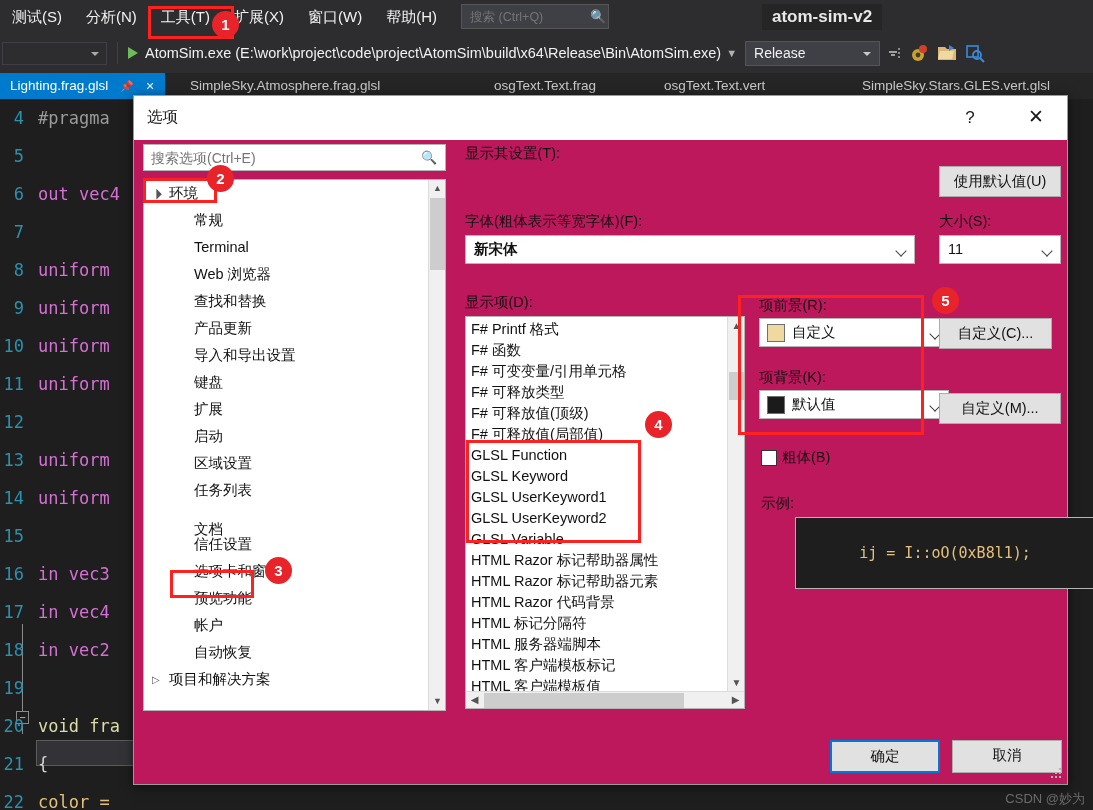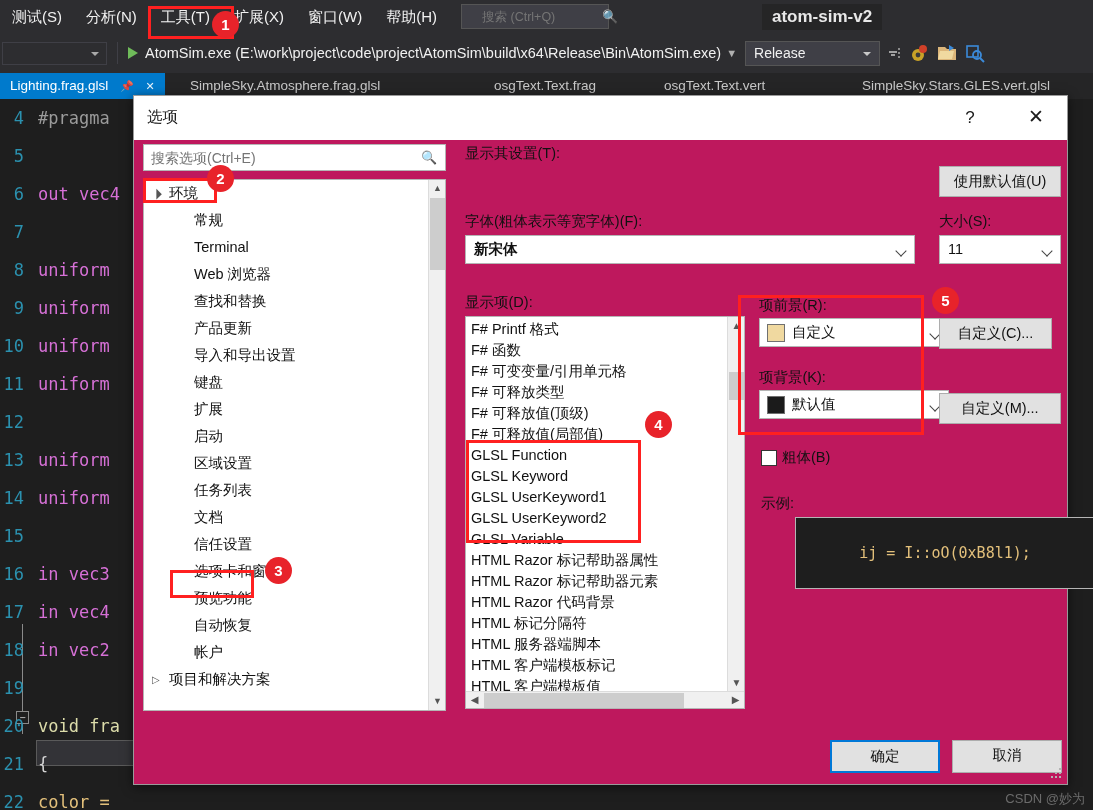--- a/index.html
+++ b/index.html
@@ -17,21 +17,21 @@
     position:absolute; left:0; top:0; width:1093px; height:33px;
     background:#2d2d30; display:flex; align-items:center;
   }
   .menu-item {
     color:#f1f1f1; font-size:15px; padding:0 12px; line-height:33px;
     white-space:nowrap;
   }
   .vs-search {
     position:absolute; left:461px; top:4px; width:148px; height:25px;
     background:#3f3f46; border:1px solid #555; display:flex; align-items:center;
-    padding:0 18px;
+    padding:0 6px;
   }
   .vs-search input {
     background:transparent; border:0; outline:0; color:#a0a0a0; font-size:12.5px;
     width:122px; font-family:"Liberation Sans", sans-serif;
   }
   .vs-search .mag { color:#d8d8d8; font-size:13px; }
   .sln-name {
     position:absolute; left:762px; top:4px; height:26px; line-height:26px;
     color:#e8e8e8; font-size:17px; font-weight:bold; background:#252526;
     padding:0 10px;
@@ -405,36 +405,36 @@
         <div class="tnode">
           <span class="lbl" style="left: 50px;">启动</span>
         </div>
         <div class="tnode">
           <span class="lbl" style="left: 50px;">区域设置</span>
         </div>
         <div class="tnode">
           <span class="lbl" style="left: 50px;">任务列表</span>
         </div>
         <div class="tnode">
-          <span class="lbl" style="left: 50px;">文档</span>
+          <span class="lbl" style="left: 50px; margin-top: 12px;">文档</span>
         </div>
         <div class="tnode">
           <span class="lbl" style="left: 50px;">信任设置</span>
         </div>
         <div class="tnode">
           <span class="lbl" style="left: 50px;">选项卡和窗口</span>
         </div>
         <div class="tnode">
           <span class="lbl" style="left: 50px;">预览功能</span>
         </div>
         <div class="tnode">
+          <span class="lbl" style="left: 50px;">帐户</span>
+        </div>
+        <div class="tnode">
           <span class="lbl" style="left: 50px;">自动恢复</span>
-        </div>
-        <div class="tnode">
-          <span class="lbl" style="left: 50px;">帐户</span>
         </div>
         <div class="tnode">
           <span class="arrow" style="left: 8px;">▷</span>
           <span class="lbl" style="left: 25px;">项目和解决方案</span>
         </div>
       </div>
     <div class="tree-scroll">
       <div class="tsc-up">▲</div>
       <div class="tsc-thumb"></div>
       <div class="tsc-dn">▼</div>

